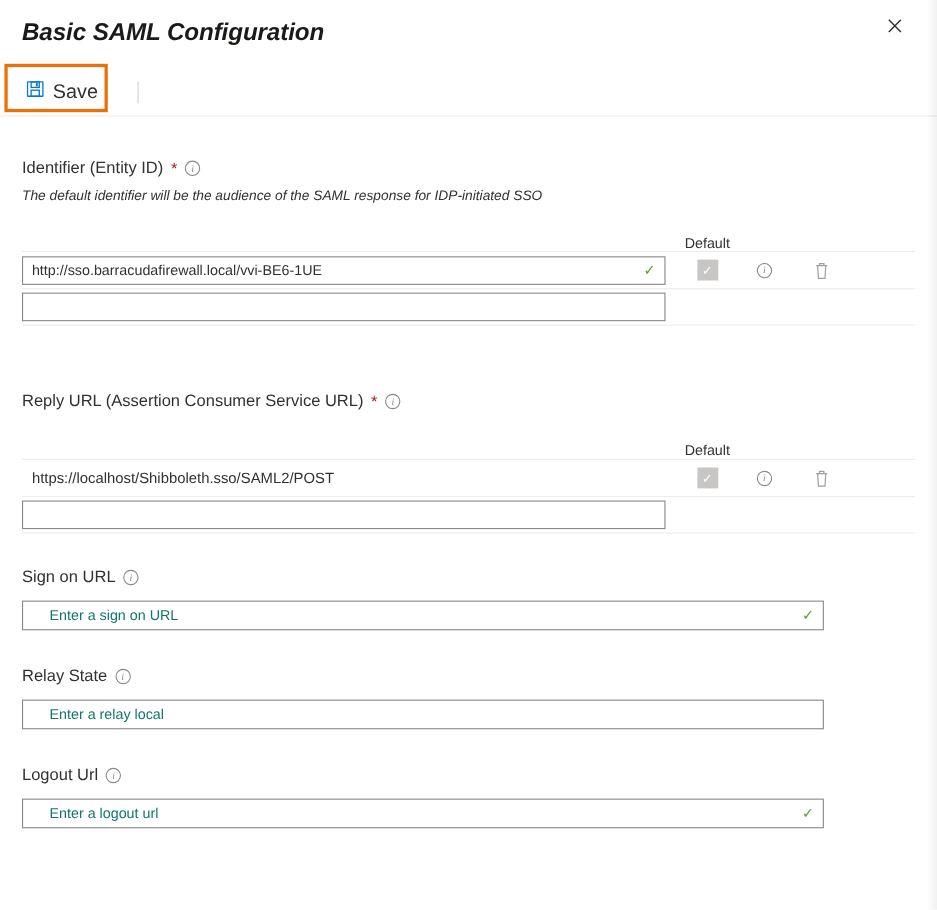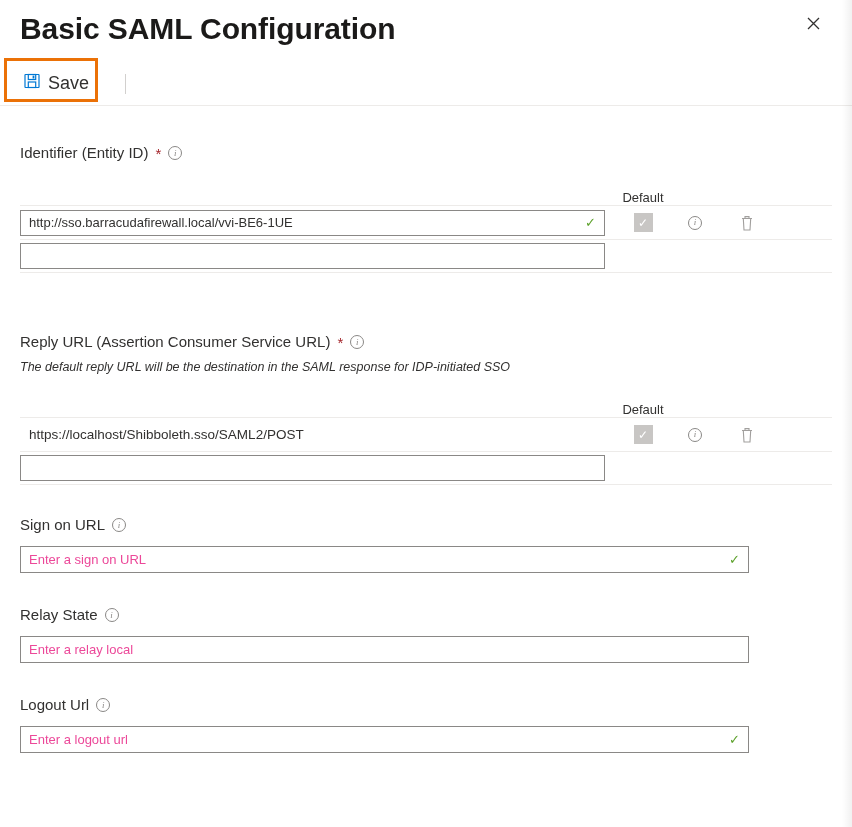--- a/index.html
+++ b/index.html
@@ -27,26 +27,27 @@
     pointer-events: none;
   }
 
   
   .header {
     position: relative;
     padding: 14px 0 0 20px;
     height: 56px;
   }
   .page-title {
-    font-size: 30px;
+    font-size: 22px;
     font-weight: bold;
     color: #1b1a19;
     letter-spacing: -0.1px;
     line-height: 30px;
     margin: 0;
+    font-style: italic;
   }
   .close-btn {
     position: absolute;
     top: 8px; right: 24px;
     width: 30px; height: 30px;
     display: flex; align-items: center; justify-content: center;
     font-size: 17px;
     color: #323130;
     cursor: pointer;
     background: transparent;
@@ -210,21 +211,21 @@
     width: 729px;
     height: 27px;
     border: 1px solid #8a8886;
     background: #ffffff;
     display: flex;
     align-items: center;
     padding: 0 8px;
     font-size: 13px;
     color: #605e5c;
   }
-  .simple-input .ph { flex: 1; color: #ec4899; white-space: nowrap; }
+  .simple-input .ph { flex: 1; color: #0f766e; white-space: nowrap; margin-left: 16px; }
 
   .sect-gap-1 { height: 26px; }
 </style>
 </head>
 <body>
 
 <div class="panel">
 
   <div class="header">
     <div class="page-title">Basic SAML Configuration</div>
@@ -256,20 +257,21 @@
   </div>
 
   <div class="content">
 
     <div class="section" style="padding-top:16px;">
       <div class="field-label">
         <span>Identifier (Entity ID)</span>
         <span class="req-star">*</span>
         <span class="info-icon">i</span>
       </div>
+      <div class="field-desc">The default identifier will be the audience of the SAML response for IDP-initiated SSO</div>
 
       <div class="rep">
         <div class="rep-head">
           <div class="col-value"></div>
           <div class="col-default">Default</div>
         </div>
 
         <div class="rep-row">
           <div class="cell-value">
             <div class="txtbox">
@@ -306,21 +308,20 @@
     </div>
 
     <div class="sect-gap-1"></div>
 
     <div class="section" style="padding-top:12px;">
       <div class="field-label">
         <span>Reply URL (Assertion Consumer Service URL)</span>
         <span class="req-star">*</span>
         <span class="info-icon">i</span>
       </div>
-      <div class="field-desc">The default reply URL will be the destination in the SAML response for IDP-initiated SSO</div>
 
       <div class="rep">
         <div class="rep-head">
           <div class="col-value"></div>
           <div class="col-default">Default</div>
         </div>
 
         <div class="rep-row">
           <div class="cell-value">
             <span class="plaintext">https://localhost/Shibboleth.sso/SAML2/POST</span>

